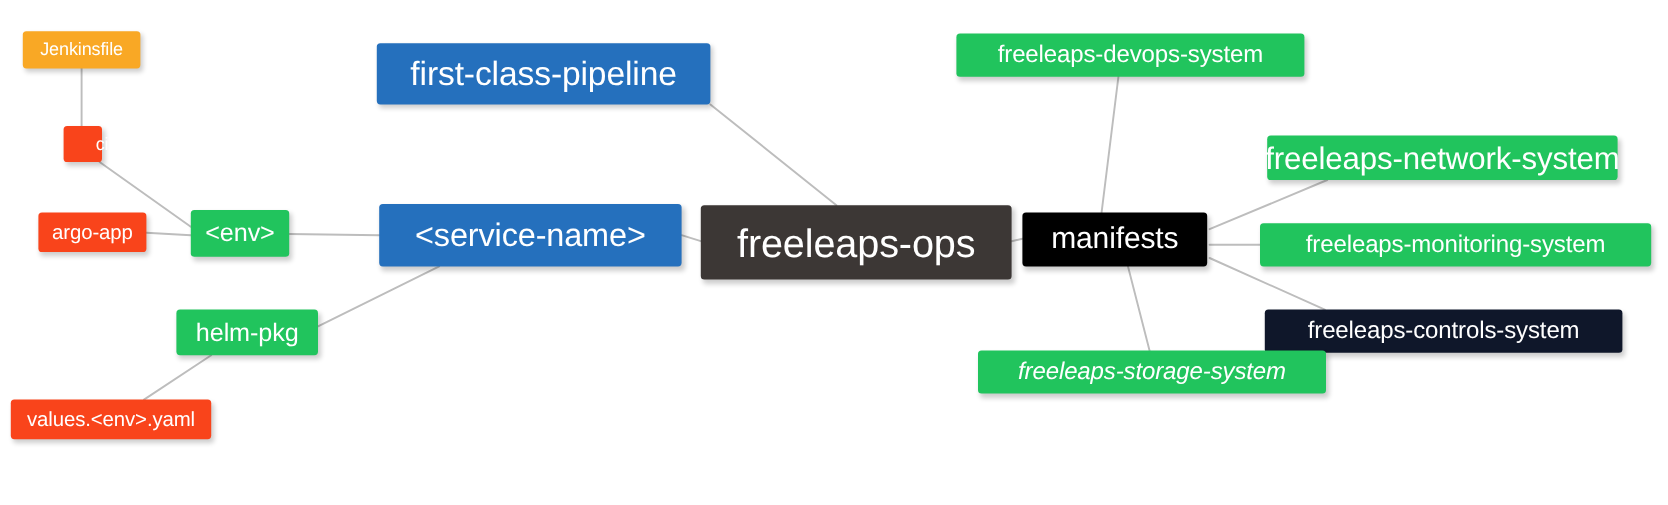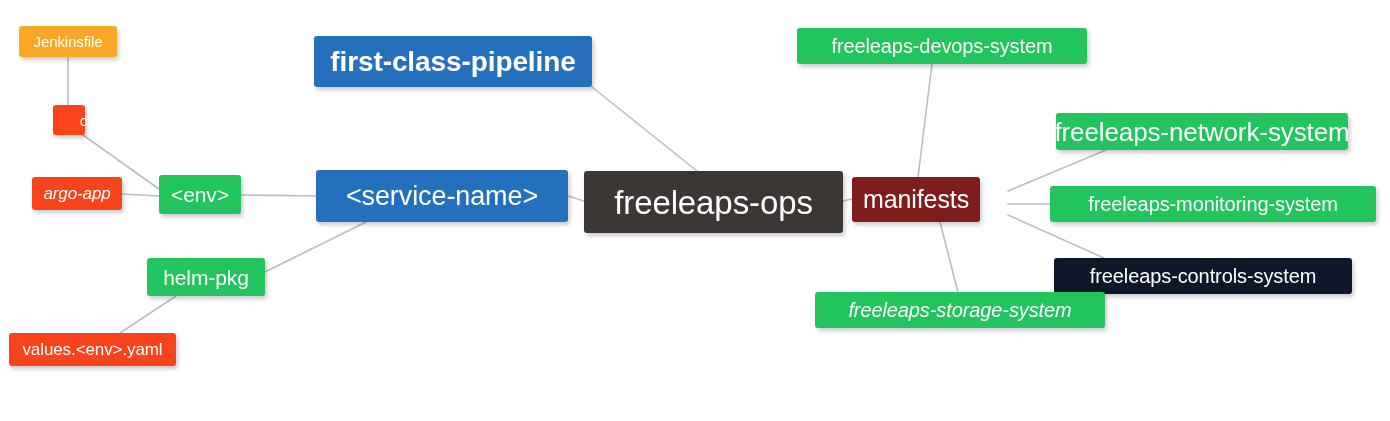--- a/index.html
+++ b/index.html
@@ -69,39 +69,39 @@
       <line class="edge" x1="1008" y1="215" x2="1104" y2="258" stroke="#bdbdbd"></line>
       <line class="edge" x1="940" y1="222" x2="962" y2="308" stroke="#bdbdbd"></line>
     </svg>
   <div id="node-layer">
       <div class="node" style="left: 584px; top: 171px; width: 259px; height: 62px; background: rgb(60, 55, 53); font-size: 33px; text-align: right;">
         <span class="label">freeleaps-ops</span>
       </div>
       <div class="node" style="left: 316px; top: 170px; width: 252px; height: 52px; background: rgb(37, 112, 189); font-size: 27px;">
         <span class="label">&lt;service-name&gt;</span>
       </div>
-      <div class="node" style="left: 314px; top: 36px; width: 278px; height: 51px; background: rgb(37, 112, 189); font-size: 28px; font-weight: bold;">
+      <div class="node" style="left: 314px; top: 36px; width: 278px; height: 51px; background: rgb(37, 112, 189); font-size: 28px;">
         <span class="label">first-class-pipeline</span>
       </div>
-      <div class="node" style="left: 852px; top: 177px; width: 128px; height: 45px; background: #7f1d1d; font-size: 25px; text-align: center;">
+      <div class="node" style="left: 852px; top: 177px; width: 154px; height: 45px; background: #000000; font-size: 25px; text-align: center;">
         <span class="label">manifests</span>
       </div>
       <div class="node" style="left: 159px; top: 175px; width: 82px; height: 39px; background: rgb(33, 196, 93); font-size: 21px;">
         <span class="label">&lt;env&gt;</span>
       </div>
       <div class="node" style="left: 147px; top: 258px; width: 118px; height: 38px; background: rgb(33, 196, 93); font-size: 21px;">
         <span class="label">helm-pkg</span>
       </div>
       <div class="node" style="left: 19px; top: 26px; width: 98px; height: 31px; background: rgb(249, 168, 37); font-size: 15px;">
         <span class="label">Jenkinsfile</span>
       </div>
       <div class="node" style="left: 53px; top: 105px; width: 30px; height: 30px; background: rgb(249, 68, 27); font-size: 15px; padding-left: 32px;">
         <span class="label">ci</span>
       </div>
-      <div class="node" style="left: 32px; top: 177px; width: 90px; height: 33px; background: rgb(249, 68, 27); font-size: 17px; font-style: italic;">
+      <div class="node" style="left: 32px; top: 177px; width: 90px; height: 33px; background: rgb(249, 68, 27); font-size: 17px;">
         <span class="label">argo-app</span>
       </div>
       <div class="node" style="left: 9px; top: 333px; width: 167px; height: 33px; background: rgb(249, 68, 27); font-size: 17px;">
         <span class="label">values.&lt;env&gt;.yaml</span>
       </div>
       <div class="node" style="left: 797px; top: 28px; width: 290px; height: 36px; background: rgb(33, 196, 93); font-size: 20px;">
         <span class="label">freeleaps-devops-system</span>
       </div>
       <div class="node" style="left: 1056px; top: 113px; width: 292px; height: 37px; background: rgb(33, 196, 93); font-size: 26px;">
         <span class="label">freeleaps-network-system</span>

